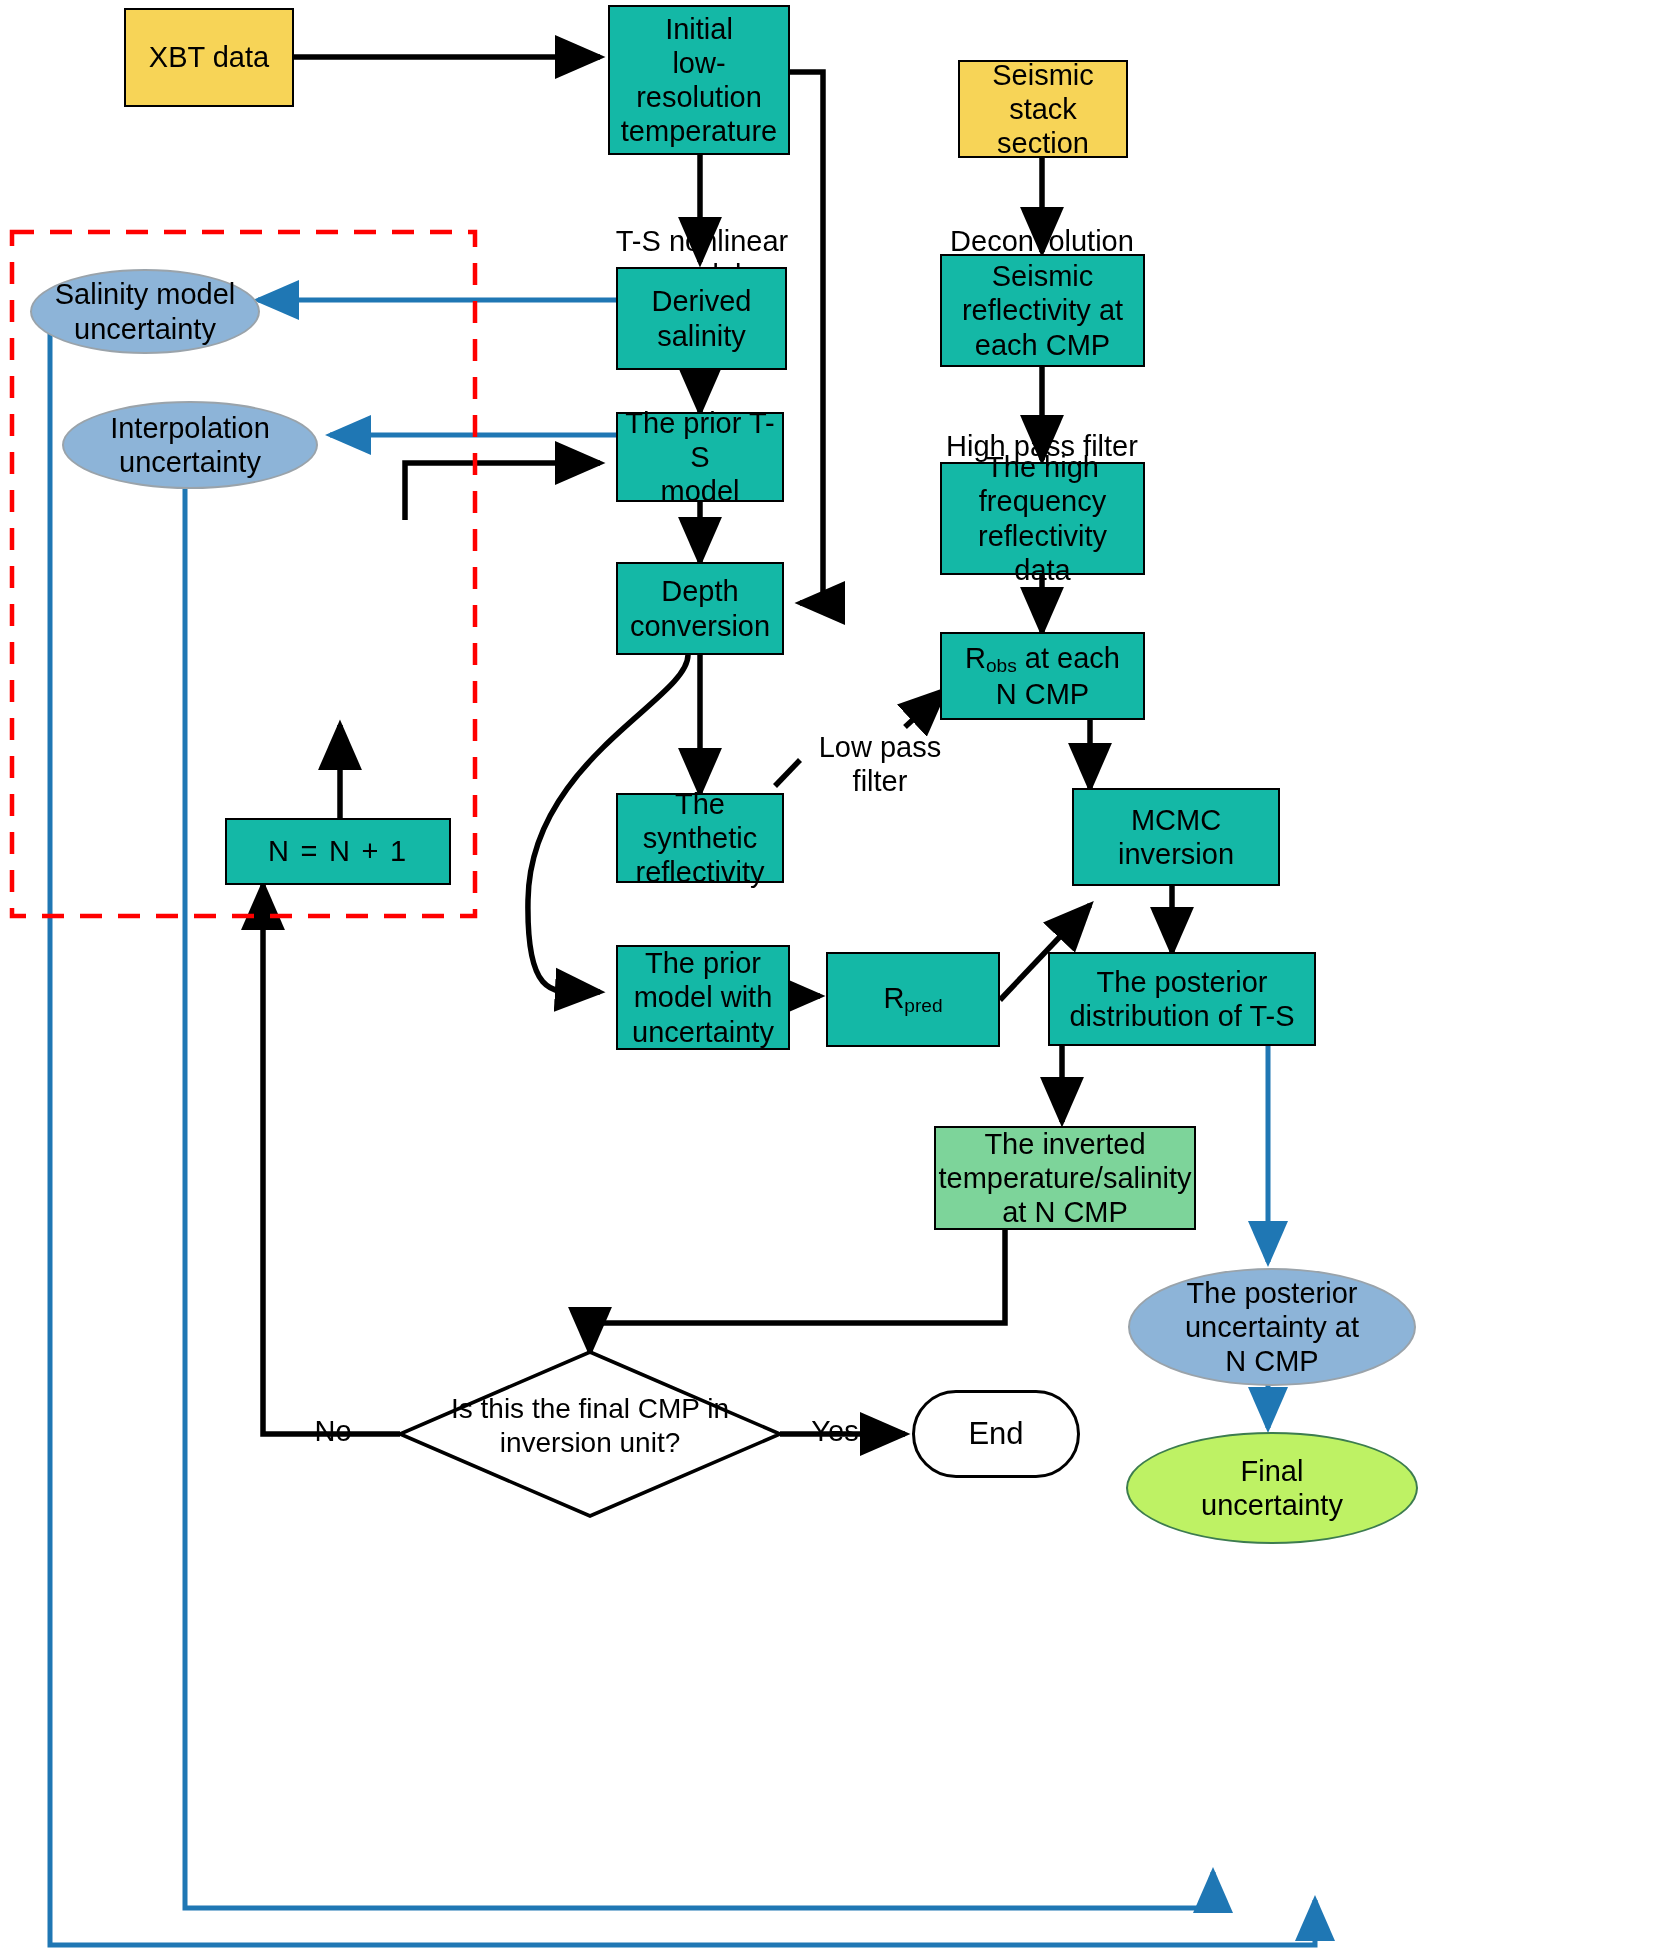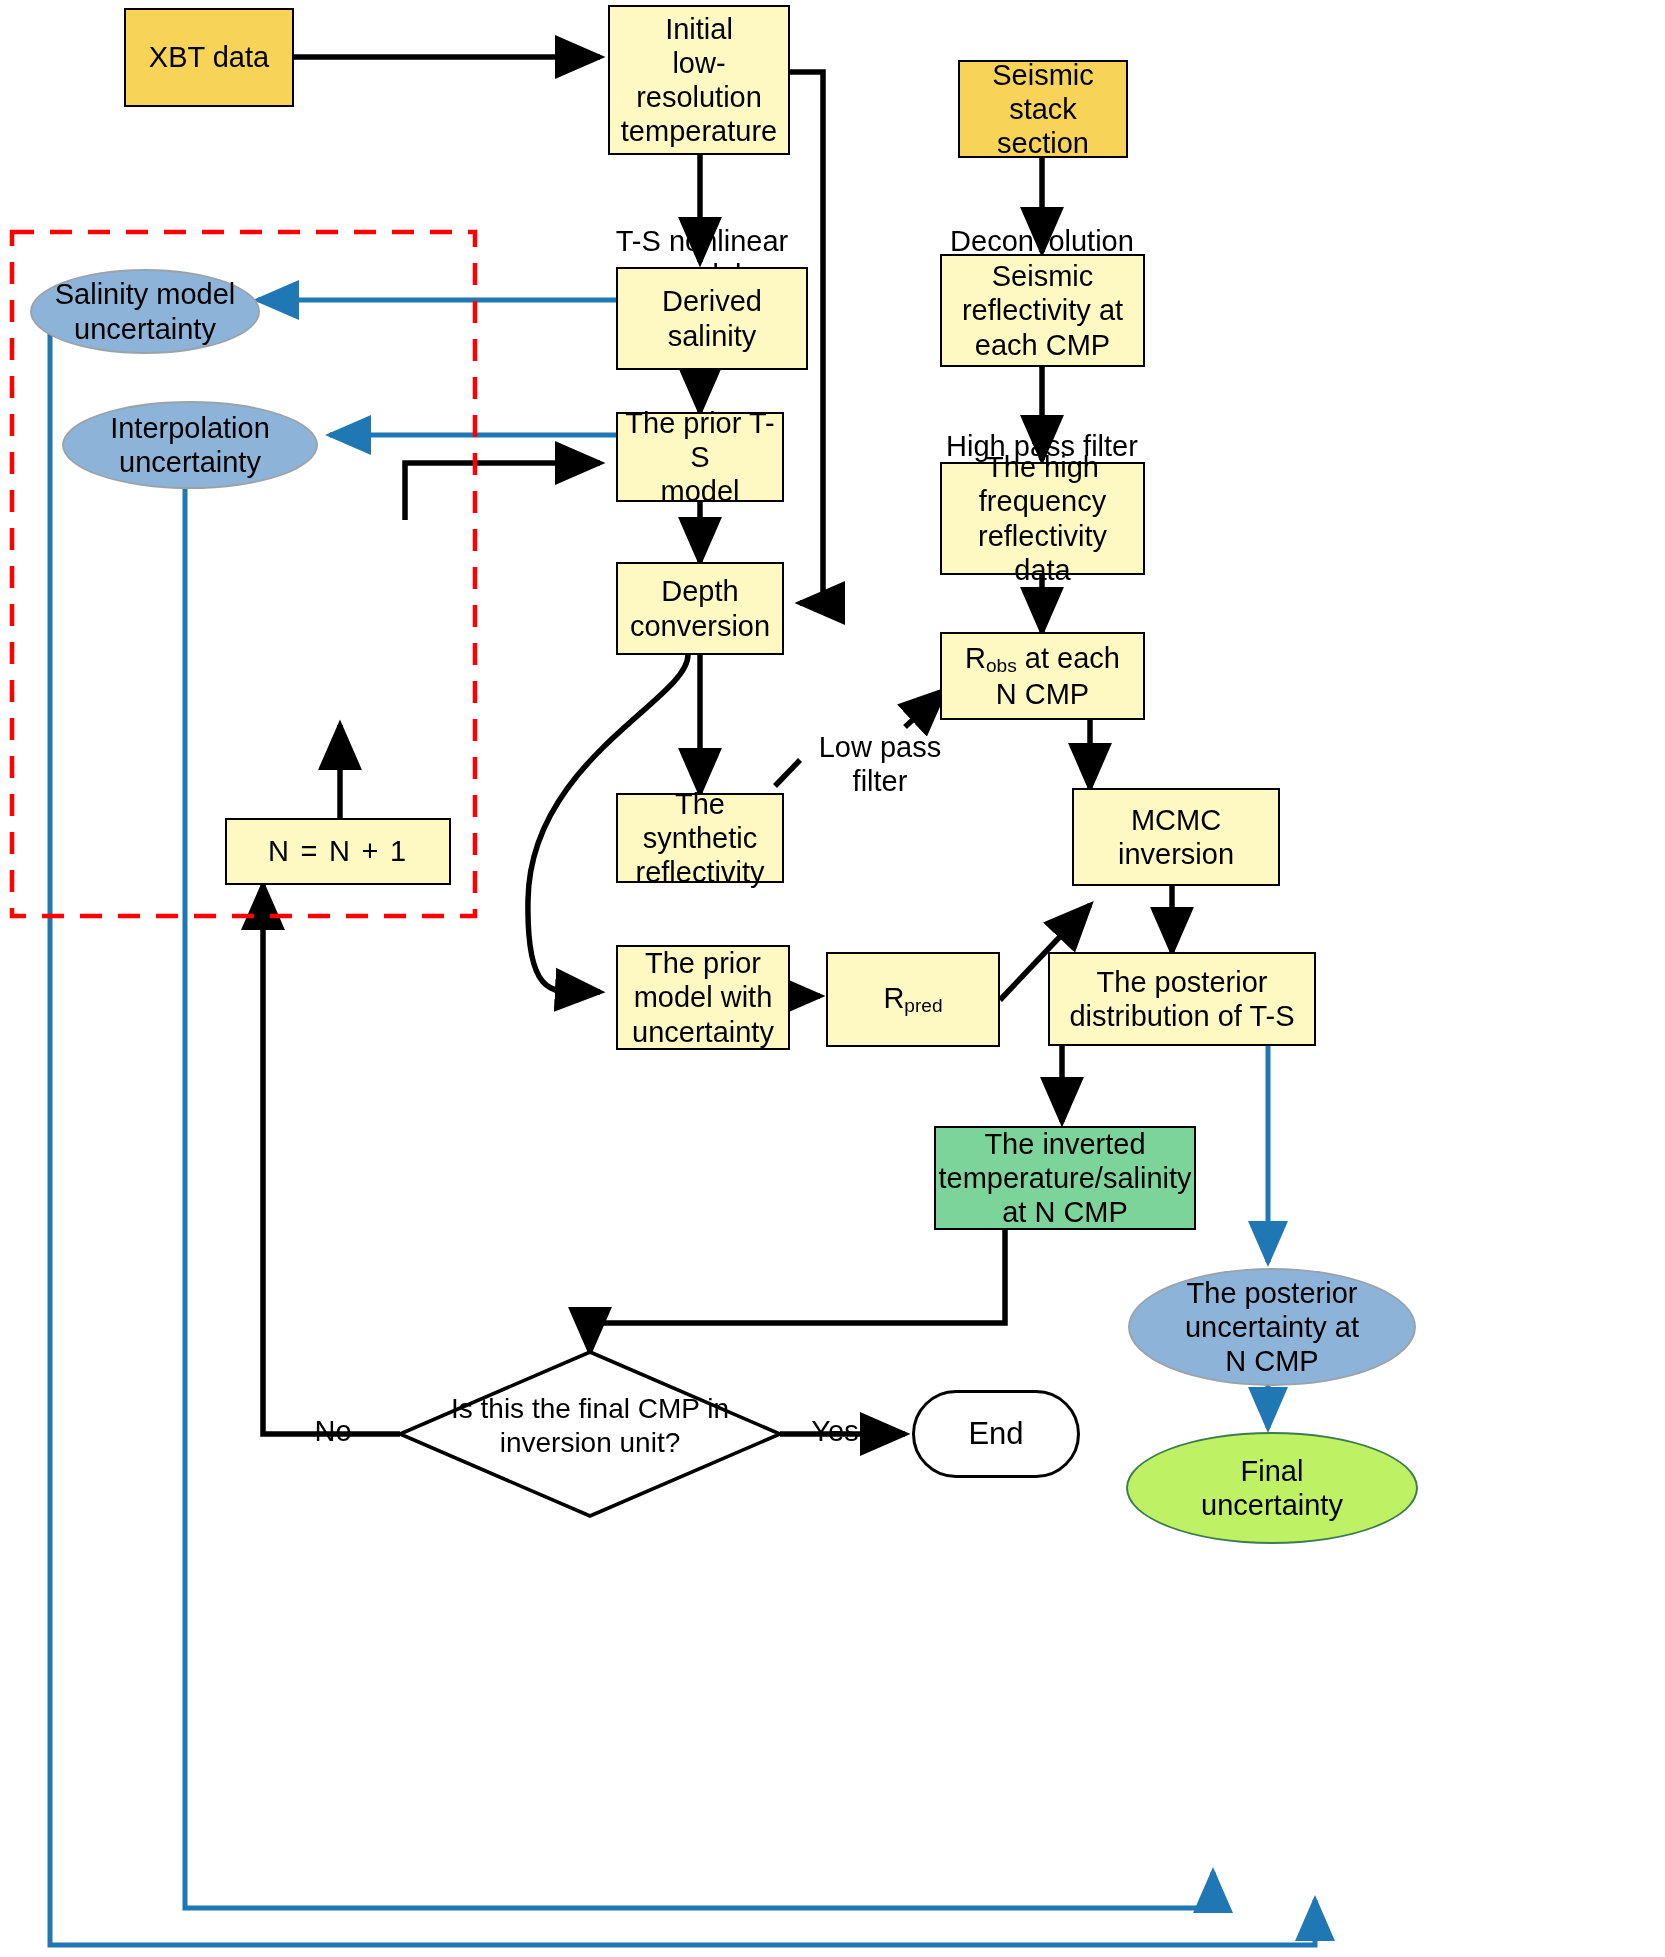--- a/index.html
+++ b/index.html
@@ -21,21 +21,21 @@
   .node {
     position: absolute;
     display: flex; align-items: center; justify-content: center;
     text-align: center;
     color: #000000;
     line-height: 1.18;
     padding: 2px 4px;
   }
   .box {
     border: 2.6px solid #000000;
-    background: #fef9c3;
+    background: #14b8a6;
     font-size: 29px;
   }
   .box-yellow { background: #F7D457; border: 2.6px solid #000000; }
   .box-green  { background: #7DD49A; border: 2.6px solid #000000; }
   .ellipse {
     border-radius: 50%;
     background: #8DB4D8;
     border: 2px solid #9AA3AA;
     font-size: 29px;
   }
@@ -169,21 +169,21 @@
 
   <div class="edge-label" style="left:930px; top:192px; width:224px;">
     <span>Deconvolution</span>
   </div>
 
   <div class="node ellipse" style="left:30px; top:269px; width:230px; height:85px; white-space:pre-line;">
     <span>Salinity model
 uncertainty</span>
   </div>
 
-  <div class="node box" style="left:616px; top:267px; width:192px; height:103px; white-space:pre-line;justify-content:center;">
+  <div class="node box" style="left:616px; top:267px; width:171px; height:103px; white-space:pre-line;justify-content:center;">
     <span>Derived
 salinity</span>
   </div>
 
   <div class="node box" style="left:940px; top:254px; width:205px; height:113px; white-space:pre-line;">
     <span>Seismic
 reflectivity at
 each CMP</span>
   </div>
 

